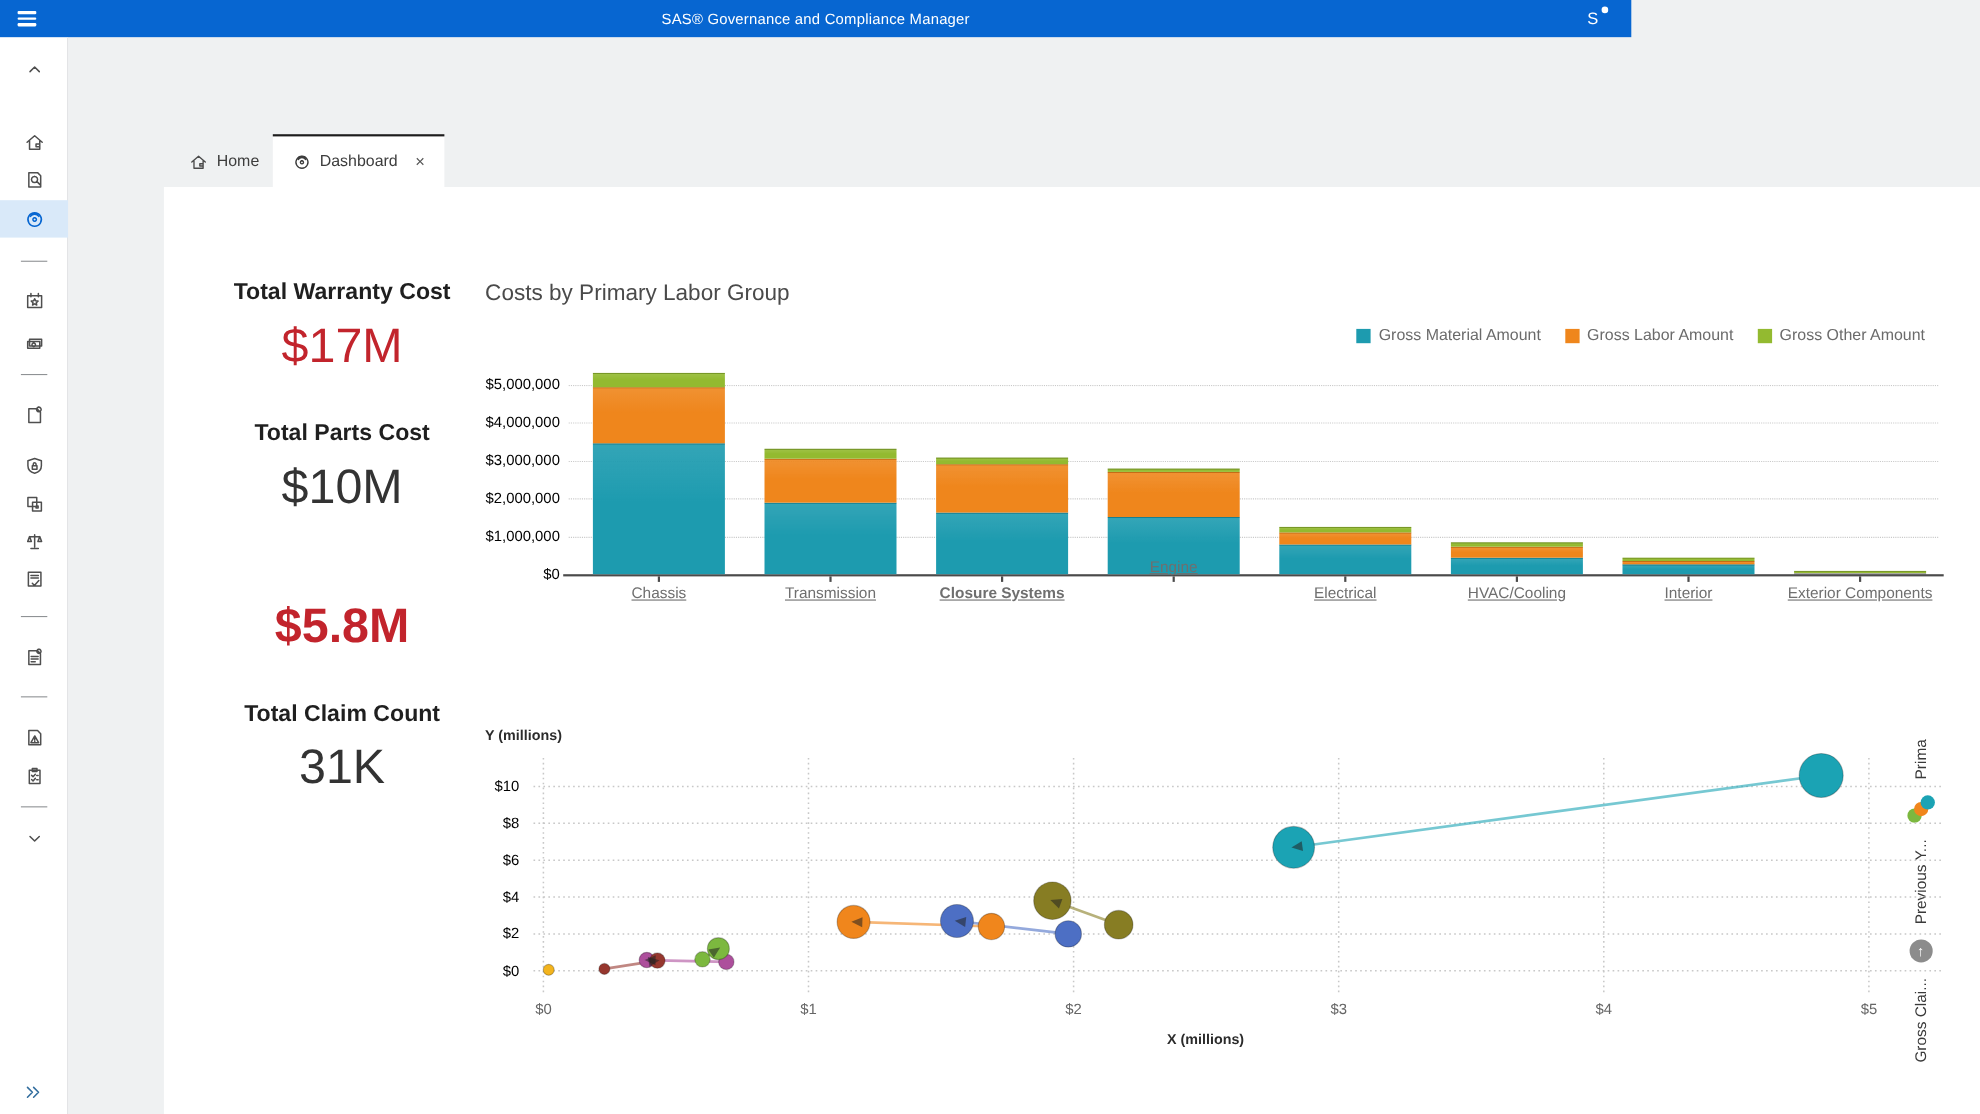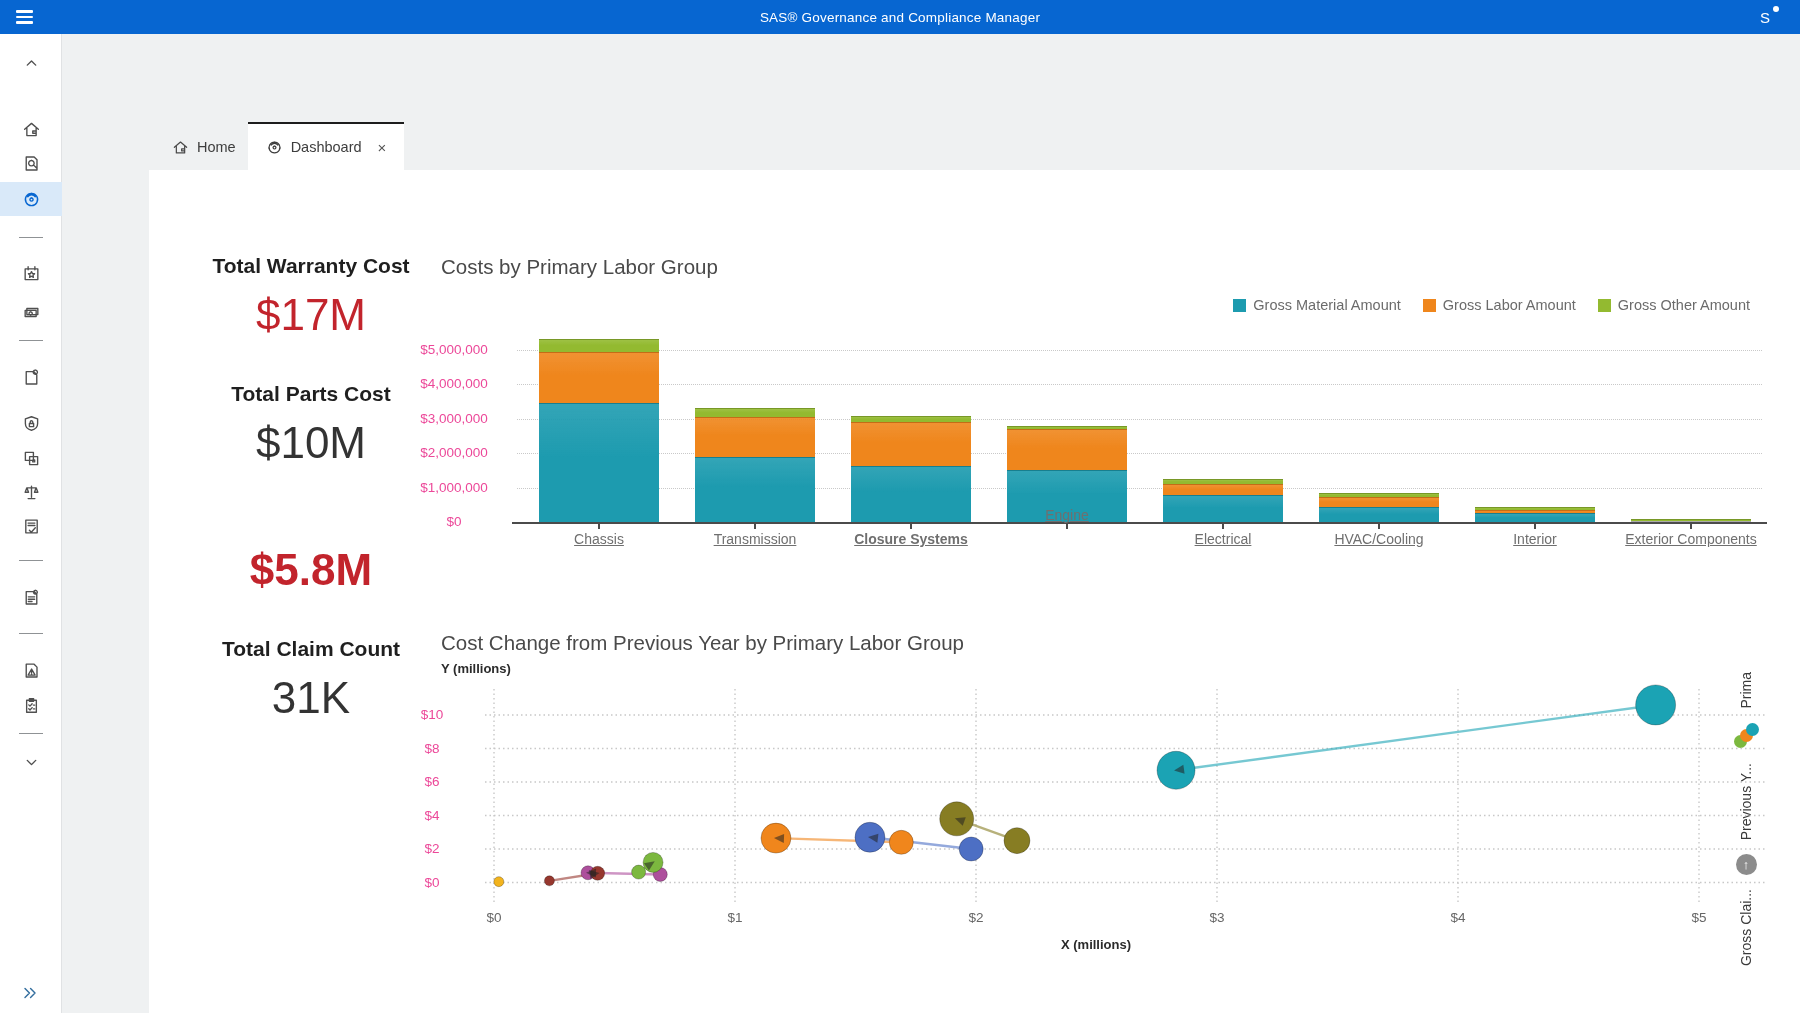--- a/index.html
+++ b/index.html
@@ -1,20 +1,20 @@
 <!DOCTYPE html>
 <html><head>
 <meta charset="utf-8">
 <style>
   html,body{margin:0;padding:0;background:#dfe2e4;}
   *{box-sizing:border-box;}
   .page{position:relative;width:1800px;height:1013px;background:#eff1f2;overflow:hidden;
         font-family:"Liberation Sans",sans-serif;-webkit-font-smoothing:antialiased;}
   
-  header{position:absolute;left:0;top:0;width:1800px;height:34px;background:#0766d1;
+  header{position:absolute;left:0;top:0;width:1483px;height:34px;background:#0766d1;
          display:flex;align-items:center;}
   .hamburger{position:absolute;left:16px;top:7px;width:24px;height:20px;background:none;border:none;
              cursor:pointer;display:flex;flex-direction:column;justify-content:center;gap:3px;padding:0;}
   .hamburger span{display:block;width:17px;height:2.6px;background:#fff;border-radius:1px;}
   .app-title{flex:1;text-align:center;color:#fff;font-size:13.5px;letter-spacing:.2px;}
   .avatar{position:absolute;right:22px;top:5px;width:26px;height:24px;background:none;border:none;
           color:#fff;font-size:15px;cursor:pointer;}
   .avatar .dot{position:absolute;right:-1px;top:1px;width:6px;height:6px;border-radius:50%;background:#fff;}
   
   aside{position:absolute;left:0;top:34px;width:62px;height:979px;background:#fff;
@@ -32,21 +32,21 @@
             justify-content:center;}
   .tab .x{margin-left:8px;font-size:15px;color:#555;line-height:1;}
   
   .card{position:absolute;left:87px;top:136px;width:1669px;height:857px;background:#fff;overflow:hidden;}
   .layer{position:absolute;left:-87px;top:-136px;width:1800px;height:1013px;}
   .kpi-label{position:absolute;left:89px;width:320px;text-align:center;font-size:21px;font-weight:bold;color:#1f1f1f;}
   .kpi-value{position:absolute;left:89px;width:320px;text-align:center;font-size:44px;font-weight:400;}
   .chart-title{position:absolute;font-size:20.5px;font-weight:400;color:#4a4a4a;margin:0;}
   .axis-title{position:absolute;font-size:13px;font-weight:bold;color:#2b2b2b;}
   .gridline-h{position:absolute;height:0;border-top:1.6px dotted #c9c9c9;}
-  .ytick{position:absolute;width:110px;text-align:center;font-size:13.5px;color:#ec4899;}
+  .ytick{position:absolute;width:110px;text-align:right;font-size:13.5px;color:#000000;}
   .xtick{position:absolute;width:60px;text-align:center;font-size:13.5px;color:#666;}
   .axis-line{position:absolute;height:2px;background:#4b4b4b;}
   .bar-seg{position:absolute;border-top:1px solid rgba(0,0,0,.18);}
   .bar-tick{position:absolute;width:2px;height:5px;background:#4b4b4b;}
   .cat-label{position:absolute;width:160px;text-align:center;font-size:14px;color:#6f6f6f;
              text-decoration:underline;cursor:pointer;}
   .legend{position:absolute;display:flex;gap:22px;align-items:center;}
   .legend-item{display:flex;align-items:center;gap:7px;font-size:14.5px;color:#6b6b6b;}
   .legend-swatch{width:13px;height:13px;display:inline-block;}
   .rlegend{position:absolute;left:1662px;top:638px;width:44px;height:310px;display:flex;
@@ -195,21 +195,20 @@
             <span class="legend-item">
               <span class="legend-swatch" style="background: rgb(239, 134, 28);"></span>
               <span>Gross Labor Amount</span>
             </span>
             <span class="legend-item">
               <span class="legend-swatch" style="background: rgb(147, 186, 48);"></span>
               <span>Gross Other Amount</span>
             </span>
           </div>
 
-        <h2 class="chart-title" style="left:379px;top:597px;">Cost Change from Previous Year by Primary Labor Group</h2>
         <div class="axis-title" style="left:379px;top:627px;">Y (millions)</div>
         <div class="axis-title" style="left:974px;top:903px;width:120px;text-align:center;">X (millions)</div>
 
         <div class="rlegend">
           <span class="vtext">Prima</span>
           <span class="cluster">
             <i style="left:1px;top:12px;background:#7cb83f;"></i>
             <i style="left:7px;top:6px;background:#f0861c;"></i>
             <i style="left:13px;top:0;background:#1ba3b4;"></i>
           </span>

